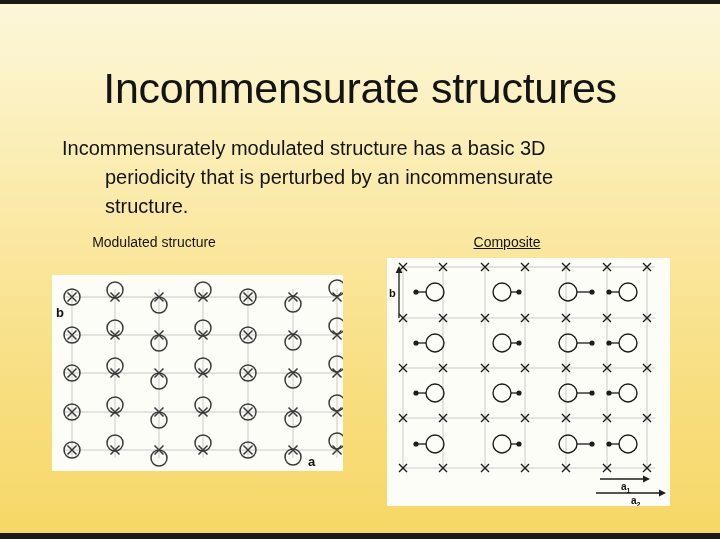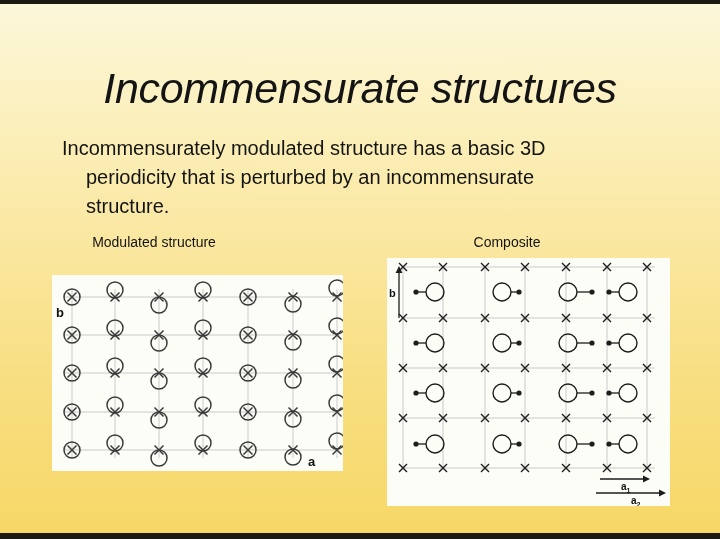--- a/index.html
+++ b/index.html
@@ -10,33 +10,33 @@
       var(--bg_top,#FCF7DB) 0%,
       var(--bg_upper,#FBEFBA) 24%,
       var(--bg_mid,#FAE69C) 48%,
       var(--bg_lower,#F8DE80) 72%,
       var(--bg_bottom,#F6D766) 100%);
   }
   .bar-top{position:absolute;top:0;left:0;width:100%;height:4px;background:var(--letterbox,#1A1A12);}
   .bar-bottom{position:absolute;bottom:0;left:0;width:100%;height:6px;background:var(--letterbox,#1A1A12);}
   .title{
     position:absolute;top:67px;left:0;width:720px;text-align:center;
-    font-size:43px;line-height:1;letter-spacing:-0.3px;color:var(--ink,#141414);font-style:italic;
+    font-size:43px;line-height:1;letter-spacing:-0.3px;color:var(--ink,#141414);
   }
   .body-text{
     position:absolute;top:134px;left:62px;width:590px;
     font-size:20px;line-height:29px;color:var(--ink,#141414);
   }
-  .body-text .indent{margin-left:24px;}
+  .body-text .indent{margin-left:43px;}
   .sec-label{
     position:absolute;top:230px;transform:translateX(-50%);
     font-size:14px;line-height:24px;color:var(--ink,#141414);white-space:nowrap;
   }
   .sec-label.left{left:154px;}
-  .sec-label.right{left:507px;}
+  .sec-label.right{left:507px;text-decoration:underline;}
   svg.panel{position:absolute;background:var(--panel,#FDFDF7);}
   #svg-modulated{left:52px;top:275px;}
   #svg-composite{left:387px;top:258px;}
   .grid{stroke:var(--grid_line,#C9C9C9);stroke-width:1;}
   .symM{stroke:var(--symbol,#3A3A3A);stroke-width:1.5;fill:none;}
   .symC{stroke:#1D1D1D;stroke-width:1.4;fill:none;}
   .dot{fill:#1D1D1D;stroke:none;}
   .arr{stroke:#1D1D1D;stroke-width:1.3;}
   .arrhead{fill:#1D1D1D;}
   svg text{font-family:"Liberation Sans",sans-serif;font-weight:bold;fill:#111;}

